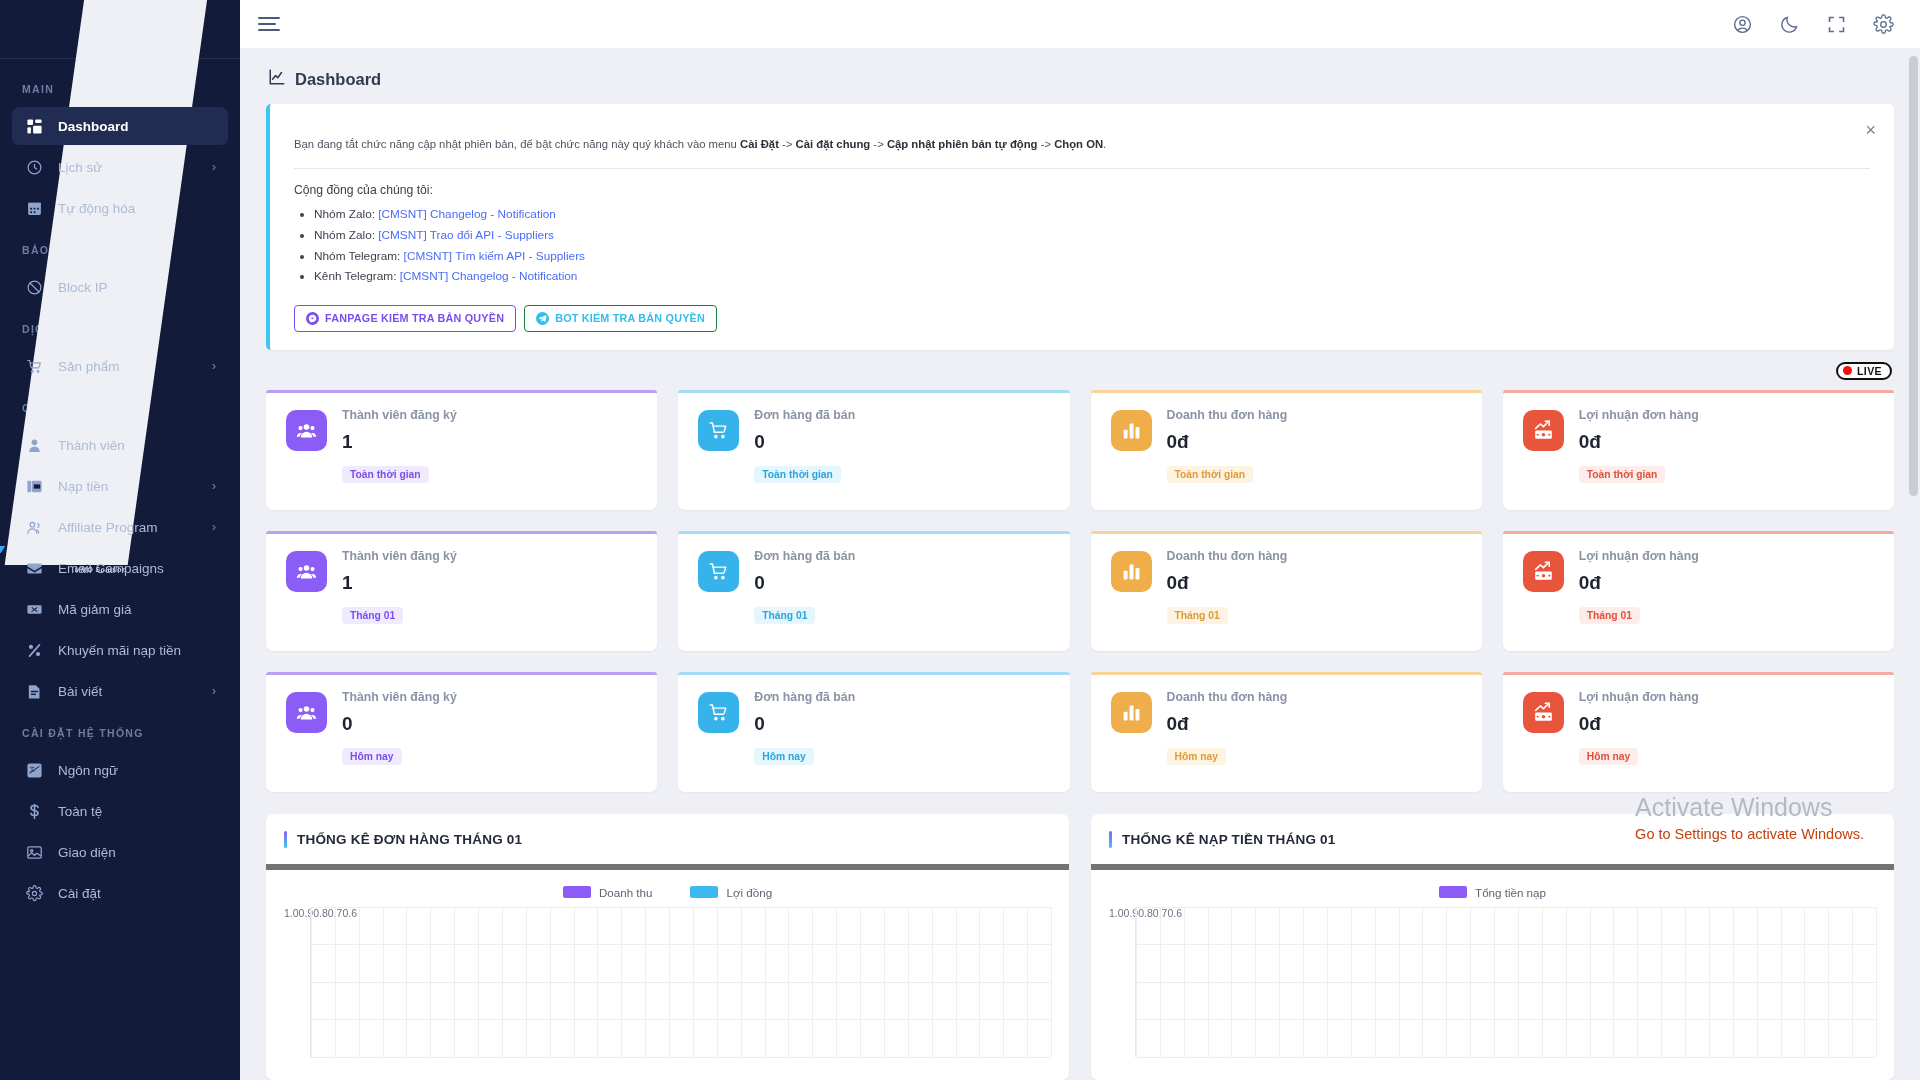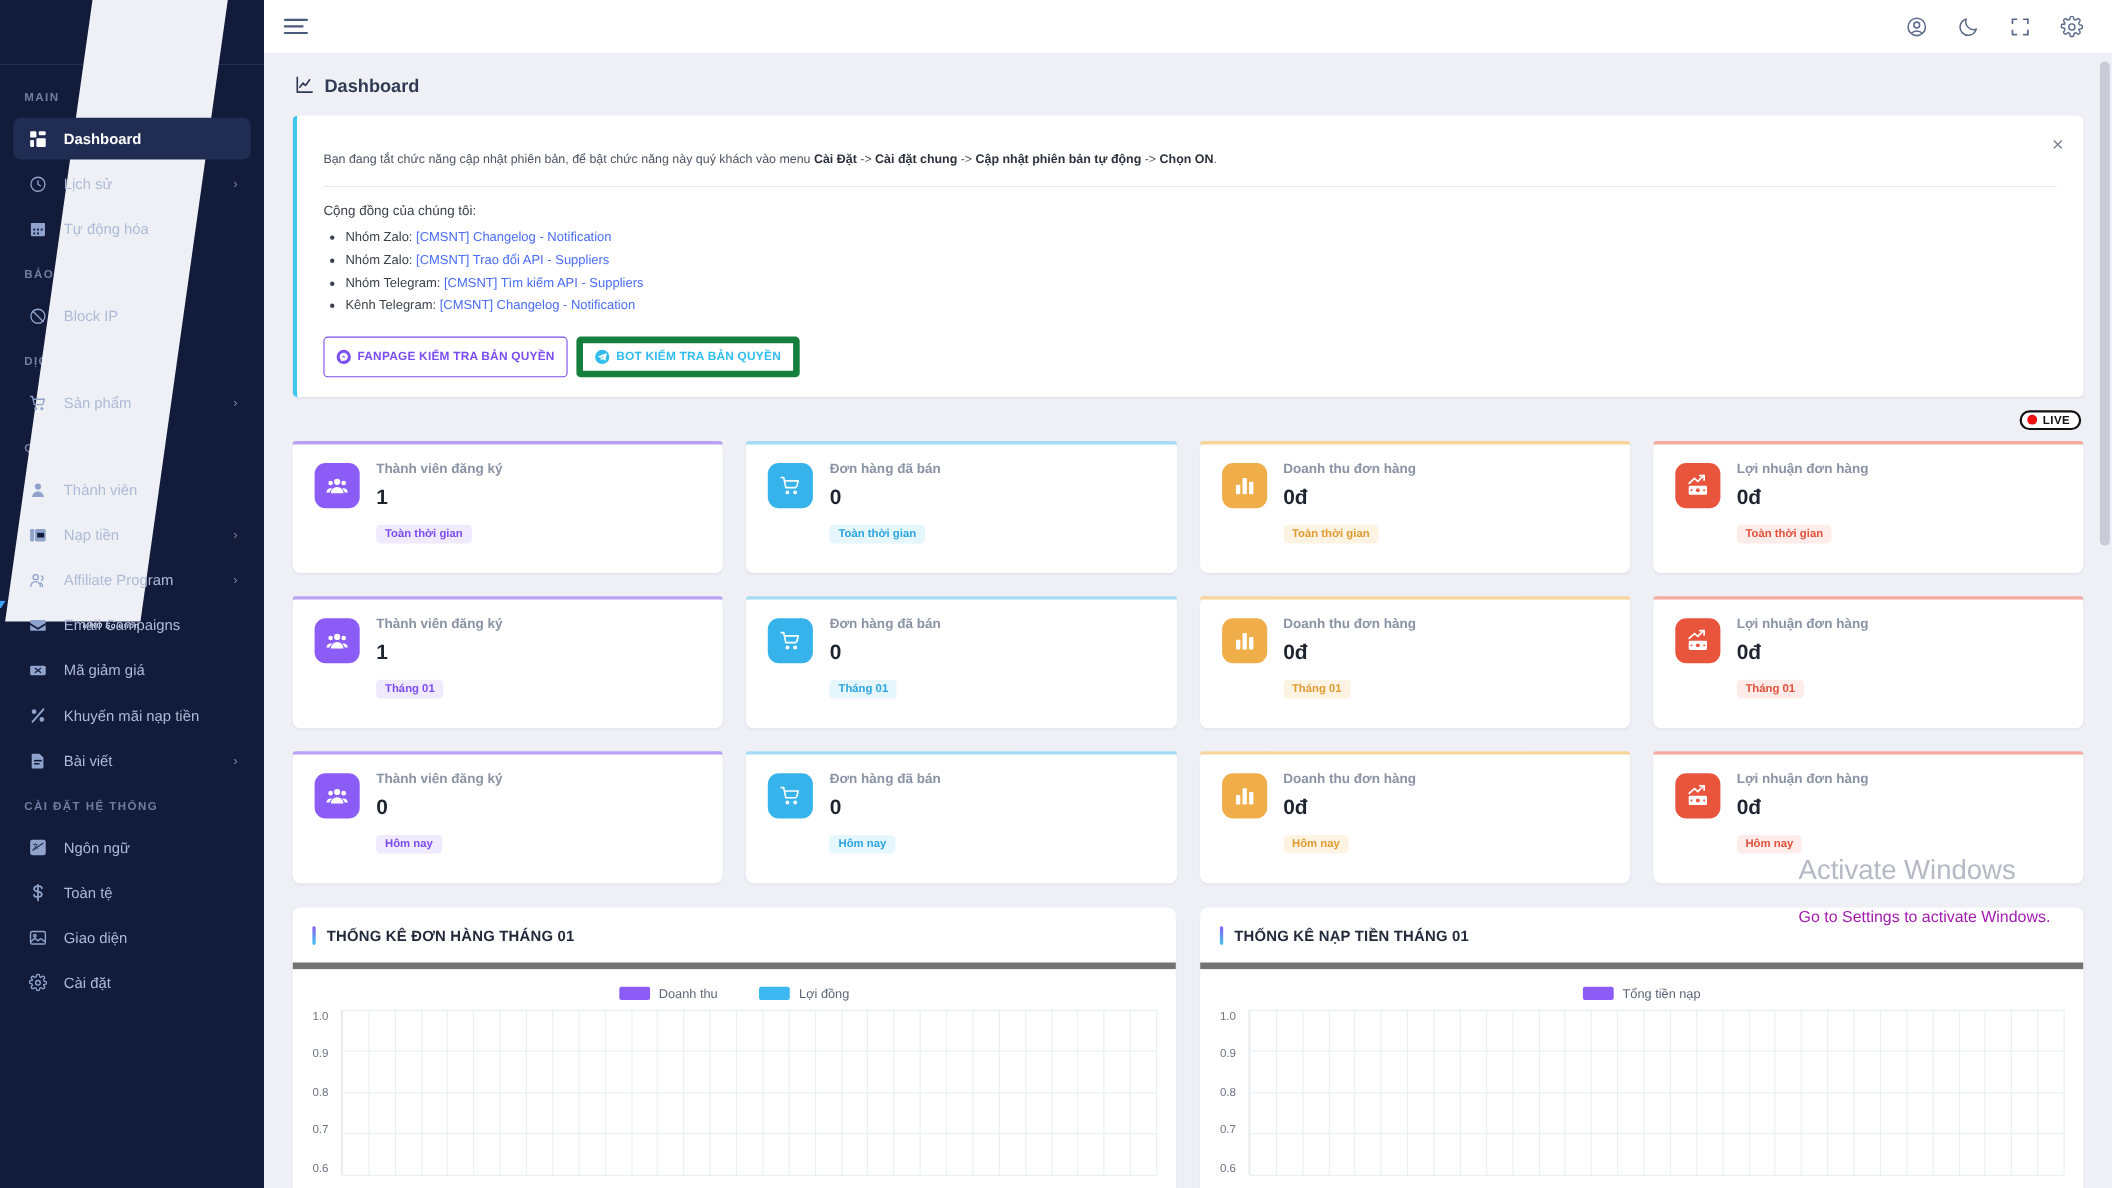--- a/index.html
+++ b/index.html
@@ -112,21 +112,21 @@
     color: #7a8293; cursor: pointer; line-height: 1; font-weight: 300;
   }
   .btn-row { display: flex; gap: 8px; margin-top: 18px; }
   .btn {
     display: inline-flex; align-items: center; gap: 6px;
     border-radius: 4px; padding: 6px 11px; font-size: 10.8px; font-weight: 700;
     letter-spacing: .2px; cursor: pointer; background: #fff;
     text-transform: uppercase;
   }
   .btn.purple { border: 1px solid #7b4df0; color: #7b4df0; }
-  .btn.blue { border: 6px solid #15803d; color: #31bdee; }
+  .btn.blue { border: 1px solid #15803d; color: #31bdee; }
   .btn .bic { width: 13px; height: 13px; border-radius: 50%; display:flex;align-items:center;justify-content:center; }
   .btn.purple .bic { background: #7b4df0; color:#fff; }
   .btn.blue .bic { background: #31bdee; color:#fff; }
   .btn .bic svg { width: 9px; height: 9px; }
 
   
   .live-row { display: flex; justify-content: flex-end; margin-top: 12px; padding-right: 2px; }
   .live {
     display: inline-flex; align-items: center; gap: 5px;
     background: #fff; border: 2px solid #111; border-radius: 11px;
@@ -183,33 +183,33 @@
   }
   .panel-head .bar { width:3px; height:17px; background: linear-gradient(#8b5cf6,#3ec6f0); border-radius:2px; }
   .panel-head .ptitle { font-size: 13.5px; font-weight:700; color:#22293a; letter-spacing:.2px; }
   .panel-body { padding: 16px 18px 0 18px; height: 210px; position: relative; }
   .legend { display:flex; justify-content:center; gap: 38px; align-items:center; margin-bottom: 8px;}
   .legend .li { display:flex; align-items:center; gap:8px; font-size:11.6px; color:#5b6577; }
   .legend .sw { width:28px; height:12px; border-radius:2px; }
   .sw.purple { background:#8b5cf6; }
   .sw.cyan { background:#3eb8f0; }
   .plot { display:flex; height: 150px; }
-  .yaxis { width: 26px; display:flex; flex-direction:column; justify-content:space-between;
-           font-size:10.5px; color:#6b7280; padding-right:6px; }
+  .yaxis { width: 26px; display:flex; flex-direction:row; justify-content:space-between;
+           font-size:10.5px; color:#6b7280; text-align:right; padding-right:6px; }
   .grid { flex:1; position:relative; border-left:1px solid #e3e6ec; }
   .grid .h { position:absolute; left:0; right:0; height:1px; background:#eceef2; }
   .grid .v { position:absolute; top:0; bottom:0; width:1px; background:#eceef2; }
 
   
   .watermark {
     position: absolute; right: 56px; bottom: 238px; text-align:left;
     color: #b9bec9; pointer-events:none; z-index: 5;
   }
   .watermark .w1 { font-size: 25px; font-weight: 400; color:#b4b9c5; }
-  .watermark .w2 { font-size: 14.5px; margin-top: 20px; color:#a21caf;}
+  .watermark .w2 { font-size: 14.5px; margin-top: 4px; color:#c2410c;}
 
   
   .scrollbar {
     position:absolute; right:2px; top:48px; width:9px; height:1032px; background: transparent;
   }
   .scrollbar .thumb { position:absolute; top: 8px; width:9px; height: 440px; background:#c8ccd6; border-radius:5px; }
 </style>
 </head>
 <body>
 

